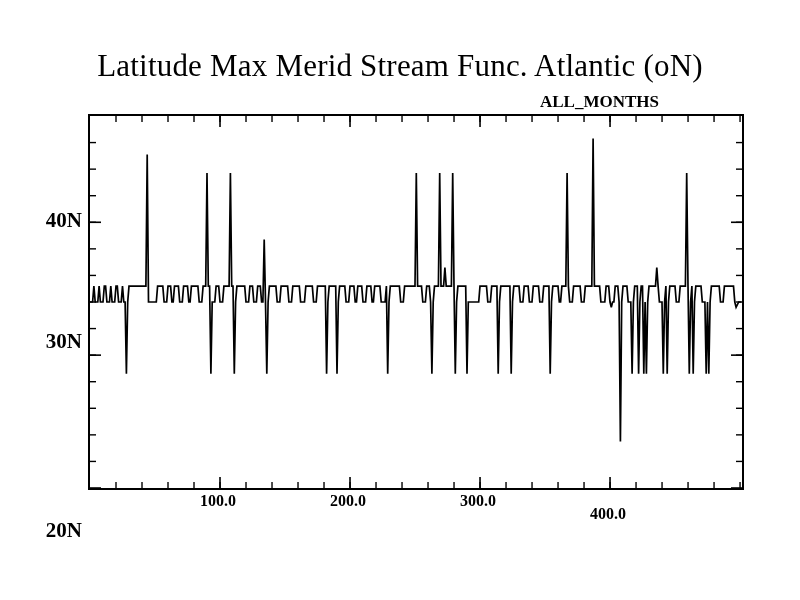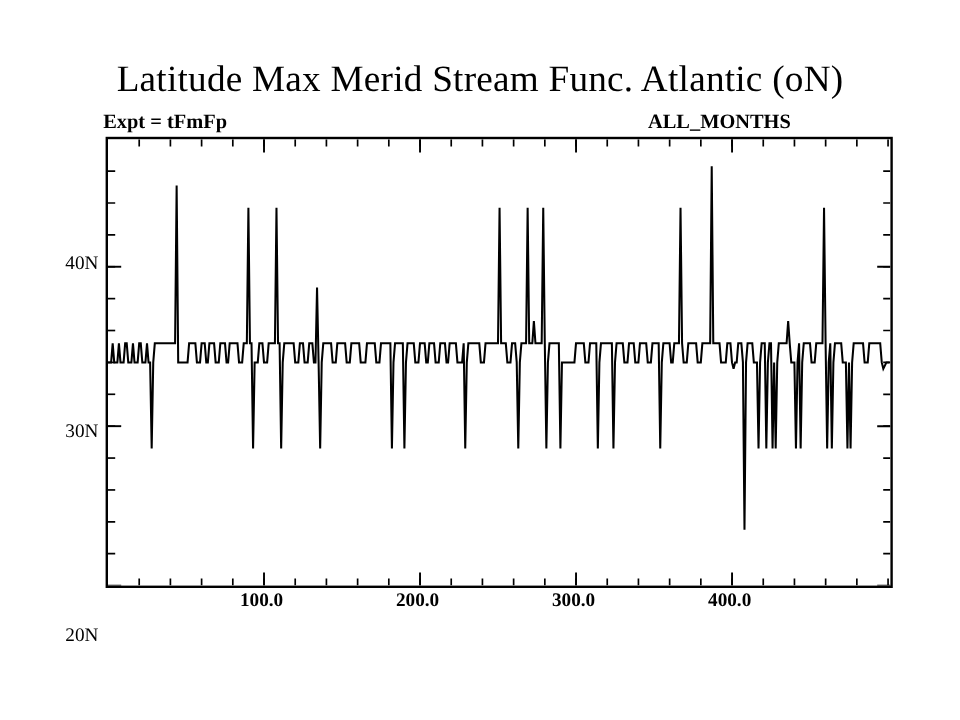--- a/index.html
+++ b/index.html
@@ -36,22 +36,22 @@
     left: 88px; top: 114px;
     width: 652px; height: 372px;
     box-sizing: content-box;
     border: 2px solid #000000;
   }
   .plot-box svg { display: block; }
   .y-tick-label {
     position: absolute;
     left: 28px; width: 54px; height: 18px;
     text-align: right;
-    font-size: 16px;
-    font-weight: 400;
+    font-size: 21px;
+    font-weight: 700;
     line-height: 18px;
   }
   .x-tick-label {
     position: absolute;
     width: 80px; height: 18px;
     top: 492px;
     text-align: center;
     font-size: 16px;
     font-weight: 600;
     line-height: 18px;
@@ -64,21 +64,20 @@
     font-weight: 500;
     white-space: nowrap;
   }
 </style>
 </head>
 <body>
 
 <div id="stage">
   <div class="chart-title">Latitude Max Merid Stream Func. Atlantic (oN)</div>
 
-  <div class="hdr-label hdr-left">Expt = tFmFp</div>
   <div class="hdr-label hdr-right">ALL_MONTHS</div>
 
   <div class="plot-box">
     <svg id="plot-svg" width="652" height="372" viewBox="0 0 652 372" xmlns="http://www.w3.org/2000/svg">
         <line x1="26.00199401794616" y1="372" x2="26.00199401794616" y2="366" stroke="#000000" stroke-width="1.4"></line>
         <line x1="26.00199401794616" y1="0" x2="26.00199401794616" y2="6" stroke="#000000" stroke-width="1.4"></line>
         <line x1="52.00398803589232" y1="372" x2="52.00398803589232" y2="366" stroke="#000000" stroke-width="1.4"></line>
         <line x1="52.00398803589232" y1="0" x2="52.00398803589232" y2="6" stroke="#000000" stroke-width="1.4"></line>
         <line x1="78.00598205383848" y1="372" x2="78.00598205383848" y2="366" stroke="#000000" stroke-width="1.4"></line>
         <line x1="78.00598205383848" y1="0" x2="78.00598205383848" y2="6" stroke="#000000" stroke-width="1.4"></line>
@@ -167,19 +166,19 @@
         <line x1="0" y1="106.28571428571428" x2="11" y2="106.28571428571428" stroke="#000000" stroke-width="1.6"></line>
         <line x1="652" y1="106.28571428571428" x2="641" y2="106.28571428571428" stroke="#000000" stroke-width="1.6"></line>
         <polyline points="0.0,186.0 2.6,186.0 3.9,170.1 5.2,186.0 7.8,186.0 9.1,170.1 10.4,186.0 13.0,186.0 14.3,170.1 15.6,170.1 16.9,186.0 19.5,186.0 20.8,170.1 22.1,186.0 24.7,186.0 26.0,170.1 27.3,170.1 28.6,186.0 31.2,186.0 32.5,170.1 33.8,186.0 35.1,186.0 36.4,257.7 37.7,186.0 39.0,170.1 55.9,170.1 57.2,38.5 58.5,186.0 66.3,186.0 67.6,170.1 72.8,170.1 74.1,186.0 76.7,186.0 78.0,170.1 80.6,170.1 81.9,186.0 83.2,186.0 84.5,170.1 88.4,170.1 89.7,186.0 92.3,186.0 93.6,170.1 97.5,170.1 98.8,186.0 100.1,186.0 101.4,170.1 107.9,170.1 109.2,186.0 111.8,186.0 113.1,170.1 115.7,170.1 117.0,57.1 118.3,170.1 119.6,170.1 120.9,257.7 122.2,186.0 124.8,186.0 126.1,170.1 128.7,170.1 130.0,186.0 132.6,186.0 133.9,170.1 139.1,170.1 140.4,57.1 141.7,170.1 143.0,170.1 144.3,257.7 145.6,186.0 146.9,170.1 154.7,170.1 156.0,186.0 158.6,186.0 159.9,170.1 162.5,170.1 163.8,186.0 166.4,186.0 167.7,170.1 170.3,170.1 171.6,186.0 172.9,186.0 174.2,123.6 175.5,186.0 176.8,257.7 178.1,186.0 179.4,170.1 185.9,170.1 187.2,186.0 189.8,186.0 191.1,170.1 197.6,170.1 198.9,186.0 201.5,186.0 202.8,170.1 209.3,170.1 210.6,186.0 214.5,186.0 215.8,170.1 222.3,170.1 223.6,186.0 226.2,186.0 227.5,170.1 235.3,170.1 236.6,257.7 237.9,186.0 239.2,170.1 245.7,170.1 247.0,257.7 248.3,186.0 249.6,170.1 254.8,170.1 256.1,186.0 258.7,186.0 260.0,170.1 263.9,170.1 265.2,186.0 266.5,186.0 267.8,170.1 271.7,170.1 273.0,186.0 275.6,186.0 276.9,170.1 280.8,170.1 282.1,186.0 283.4,186.0 284.7,170.1 289.9,170.1 291.2,186.0 295.1,186.0 296.4,170.1 297.7,257.7 299.0,186.0 300.3,170.1 309.4,170.1 310.7,186.0 313.3,186.0 314.6,170.1 325.0,170.1 326.3,57.1 327.6,170.1 331.5,170.1 332.8,186.0 335.4,186.0 336.7,170.1 339.3,170.1 340.6,186.0 341.9,257.7 343.2,186.0 344.5,170.1 348.4,170.1 349.7,57.1 351.0,170.1 353.6,170.1 354.9,151.5 356.2,170.1 361.4,170.1 362.7,57.1 364.0,170.1 365.3,257.7 366.6,186.0 367.9,170.1 375.7,170.1 377.0,257.7 378.3,186.0 388.7,186.0 390.0,170.1 396.5,170.1 397.8,186.0 400.4,186.0 401.7,170.1 406.9,170.1 408.2,257.7 409.5,186.0 410.8,170.1 419.9,170.1 421.2,257.7 422.5,186.0 423.8,170.1 429.0,170.1 430.3,186.0 432.9,186.0 434.2,170.1 438.1,170.1 439.4,186.0 442.0,186.0 443.3,170.1 448.5,170.1 449.8,186.0 452.4,186.0 453.7,170.1 458.9,170.1 460.2,257.7 461.5,186.0 462.8,170.1 468.0,170.1 469.3,186.0 470.6,186.0 471.9,170.1 475.8,170.1 477.1,57.1 478.4,170.1 479.7,186.0 482.3,186.0 483.6,170.1 490.1,170.1 491.4,186.0 494.0,186.0 495.3,170.1 501.8,170.1 503.1,22.6 504.4,170.1 509.6,170.1 510.9,186.0 514.8,186.0 516.1,170.1 518.7,170.1 520.0,186.0 521.3,191.3 522.6,186.0 523.9,186.0 525.2,170.1 527.8,170.1 529.1,186.0 530.4,325.5 531.7,186.0 533.0,170.1 536.9,170.1 538.2,186.0 540.8,186.0 542.1,257.7 543.4,186.0 544.7,170.1 547.3,170.1 548.6,257.7 549.9,186.0 551.2,170.1 552.5,170.1 553.8,257.7 555.1,186.0 556.4,257.7 557.7,186.0 559.0,170.1 565.5,170.1 566.8,151.5 568.1,170.1 569.4,186.0 572.0,186.0 573.3,257.7 574.6,186.0 575.9,170.1 577.2,257.7 578.5,186.0 579.8,170.1 585.0,170.1 586.3,186.0 588.9,186.0 590.2,170.1 595.4,170.1 596.7,57.1 598.0,170.1 599.3,257.7 600.6,186.0 601.9,170.1 603.2,257.7 604.5,186.0 605.8,170.1 611.0,170.1 612.3,186.0 614.9,186.0 616.2,257.7 617.5,186.0 618.8,257.7 620.1,186.0 621.4,170.1 629.2,170.1 630.5,186.0 633.1,186.0 634.4,170.1 643.5,170.1 644.8,186.0 646.1,191.3 648.7,186.0 651.3,186.0" fill="none" stroke="#000000" stroke-width="1.7" stroke-linejoin="miter"></polyline>
       </svg>
   </div>
 
   <div id="labels">
       <div class="x-tick-label" style="left: 178.01px;">100.0</div>
       <div class="x-tick-label" style="left: 308.02px;">200.0</div>
       <div class="x-tick-label" style="left: 438.03px;">300.0</div>
-      <div class="x-tick-label" style="left: 568.04px;">400.0</div>
+      <div class="x-tick-label" style="left: 568.04px; margin-top: 13px;">400.0</div>
       <div class="y-tick-label" style="top: 477px; margin-top: 44px;">20N</div>
-      <div class="y-tick-label" style="top: 351px;">30N</div>
+      <div class="y-tick-label" style="top: 332px;">30N</div>
       <div class="y-tick-label" style="top: 211.286px;">40N</div>
     </div>
 
 </div>
 
 </body></html>

